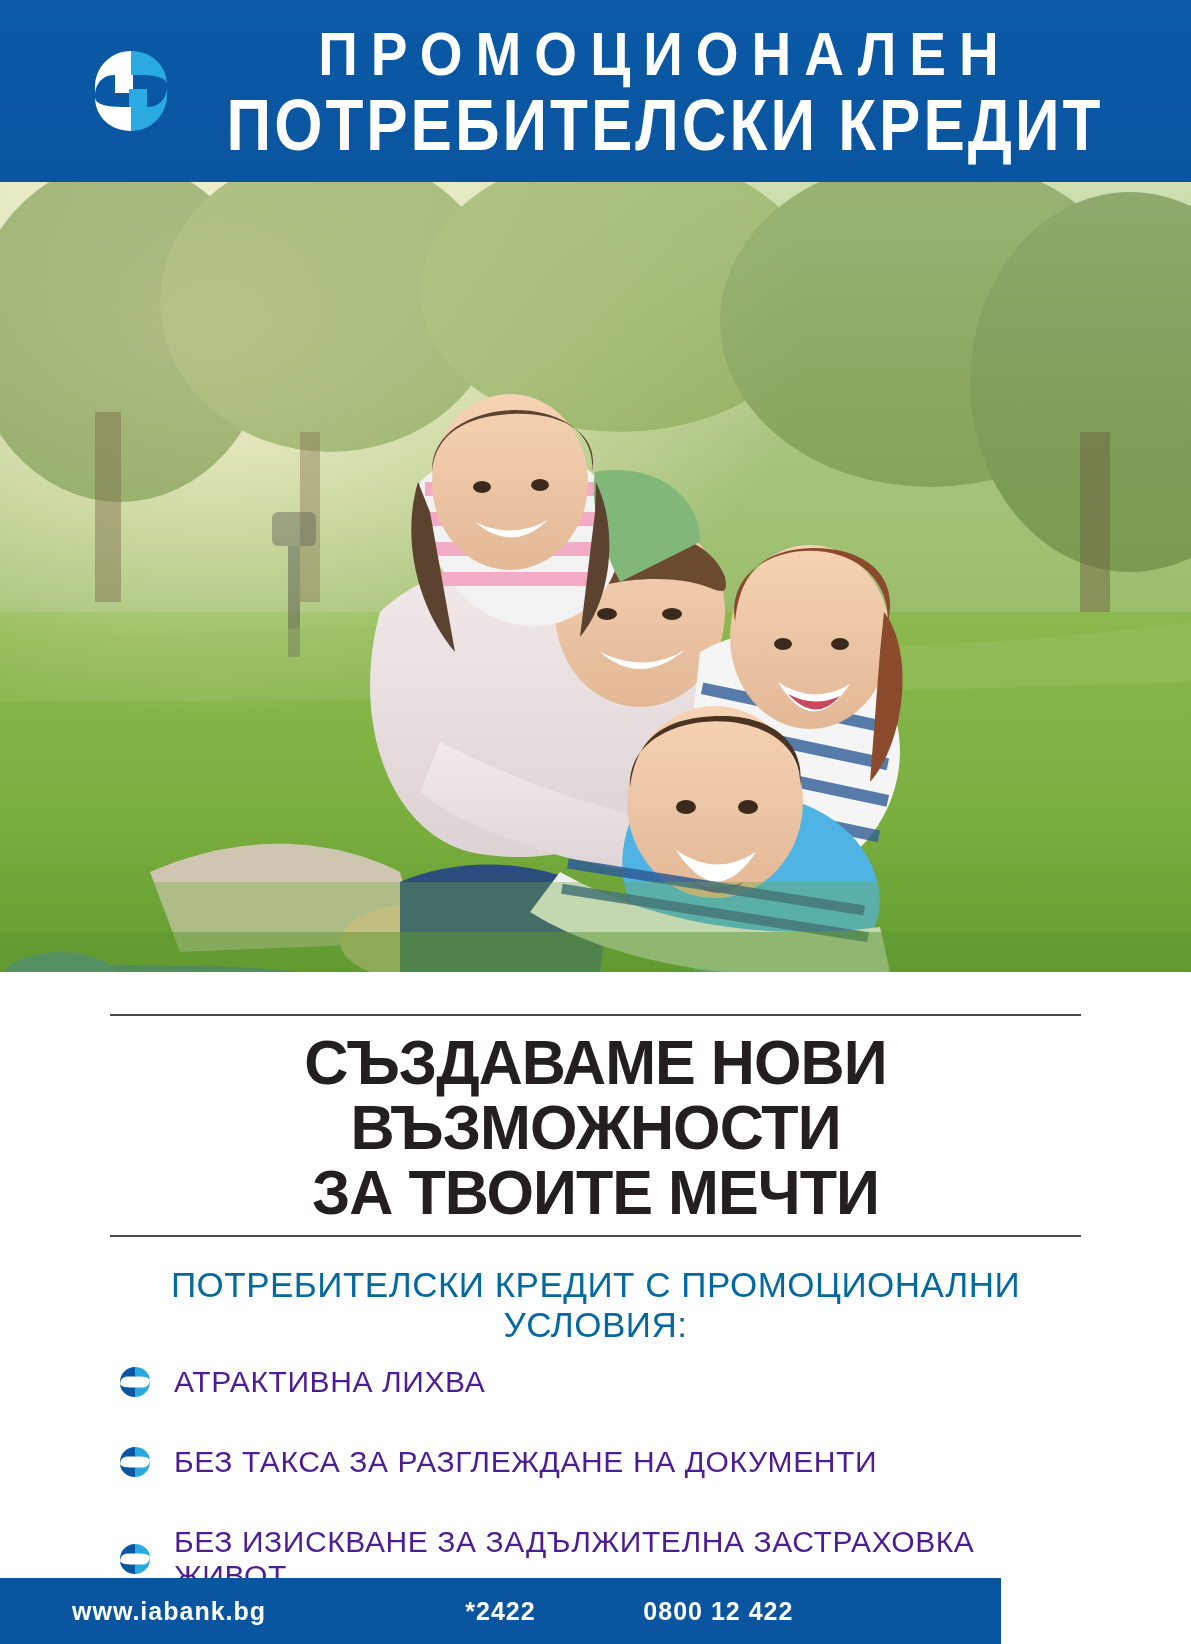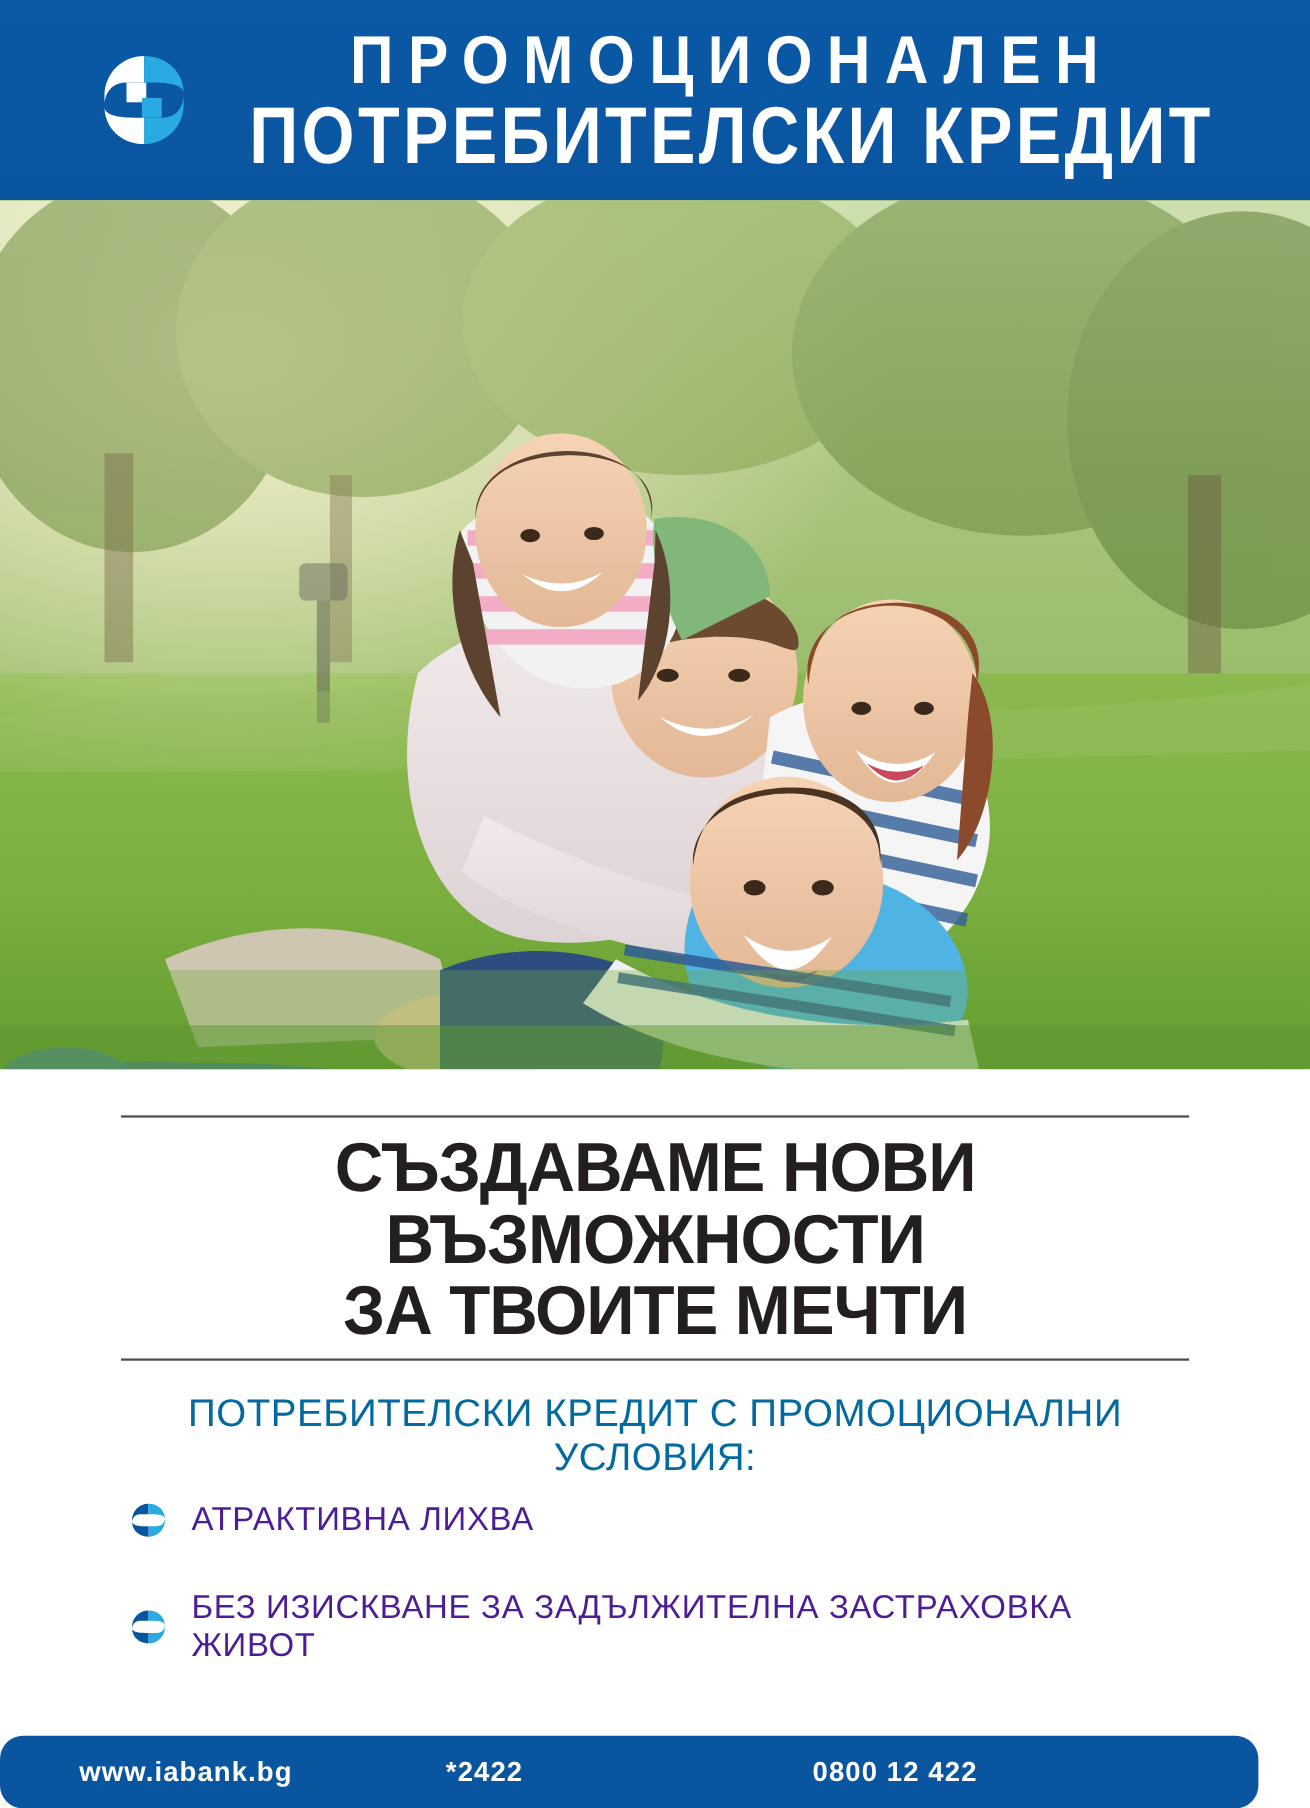--- a/index.html
+++ b/index.html
@@ -135,35 +135,34 @@
     color: #4c1d95;
     font-size: 30px;
     letter-spacing: 0.6px;
   }
 
   
   .footer {
     position: absolute;
     left: 0;
     bottom: 0;
-    width: 1144px;
+    width: 1001px;
     height: 66px;
     background: #0a55a0;
     display: flex;
     align-items: center;
     color: #ffffff;
     font-size: 25px;
     font-weight: 700;
     letter-spacing: 1px;
     box-sizing: border-box;
     padding: 0 72px;
-    border-radius: 21px;
   }
   .footer-left { flex: 1 1 0; text-align: left; }
-  .footer-center { flex: 1 1 0; }
+  .footer-center { flex: 1 1 0; text-align: center; }
   .footer-right { flex: 1 1 0; text-align: left; }
 </style>
 </head>
 <body>
 
 <div class="poster">
 
   <div class="header">
     <div class="logo-mark">
       <svg width="92" height="92" viewBox="0 0 92 92" xmlns="http://www.w3.org/2000/svg" aria-hidden="true">
@@ -328,20 +327,31 @@
           <svg width="34" height="34" viewBox="0 0 34 34" xmlns="http://www.w3.org/2000/svg" aria-hidden="true">
             <path d="M17 2 C8.7 2 2 8.7 2 17 L2 19 C2 19 2 11.5 10 11.5 L17 11.5 Z" fill="#0a55a0"></path>
             <path d="M17 32 C25.3 32 32 25.3 32 17 L32 15 C32 15 32 22.5 24 22.5 L17 22.5 Z" fill="#29abe2"></path>
             <path d="M2 18 C2 26.3 8.7 32 17 32 L17 22.5 C10 22.5 2 22.5 2 18 Z" fill="#0a55a0"></path>
             <path d="M32 16 C32 7.7 25.3 2 17 2 L17 11.5 C24 11.5 32 11.5 32 16 Z" fill="#29abe2"></path>
           </svg>
         </span>
         <span class="bullet-text">АТРАКТИВНА ЛИХВА</span>
       </div>
 
+      <div class="bullet">
+        <span class="bullet-icon">
+          <svg width="34" height="34" viewBox="0 0 34 34" xmlns="http://www.w3.org/2000/svg" aria-hidden="true">
+            <path d="M17 2 C8.7 2 2 8.7 2 17 L2 19 C2 19 2 11.5 10 11.5 L17 11.5 Z" fill="#0a55a0"></path>
+            <path d="M17 32 C25.3 32 32 25.3 32 17 L32 15 C32 15 32 22.5 24 22.5 L17 22.5 Z" fill="#29abe2"></path>
+            <path d="M2 18 C2 26.3 8.7 32 17 32 L17 22.5 C10 22.5 2 22.5 2 18 Z" fill="#0a55a0"></path>
+            <path d="M32 16 C32 7.7 25.3 2 17 2 L17 11.5 C24 11.5 32 11.5 32 16 Z" fill="#29abe2"></path>
+          </svg>
+        </span>
+        <span class="bullet-text">БЕЗ ТАКСА ЗА РАЗГЛЕЖДАНЕ НА ДОКУМЕНТИ</span>
+      </div>
 
       <div class="bullet">
         <span class="bullet-icon">
           <svg width="34" height="34" viewBox="0 0 34 34" xmlns="http://www.w3.org/2000/svg" aria-hidden="true">
             <path d="M17 2 C8.7 2 2 8.7 2 17 L2 19 C2 19 2 11.5 10 11.5 L17 11.5 Z" fill="#0a55a0"></path>
             <path d="M17 32 C25.3 32 32 25.3 32 17 L32 15 C32 15 32 22.5 24 22.5 L17 22.5 Z" fill="#29abe2"></path>
             <path d="M2 18 C2 26.3 8.7 32 17 32 L17 22.5 C10 22.5 2 22.5 2 18 Z" fill="#0a55a0"></path>
             <path d="M32 16 C32 7.7 25.3 2 17 2 L17 11.5 C24 11.5 32 11.5 32 16 Z" fill="#29abe2"></path>
           </svg>
         </span>

